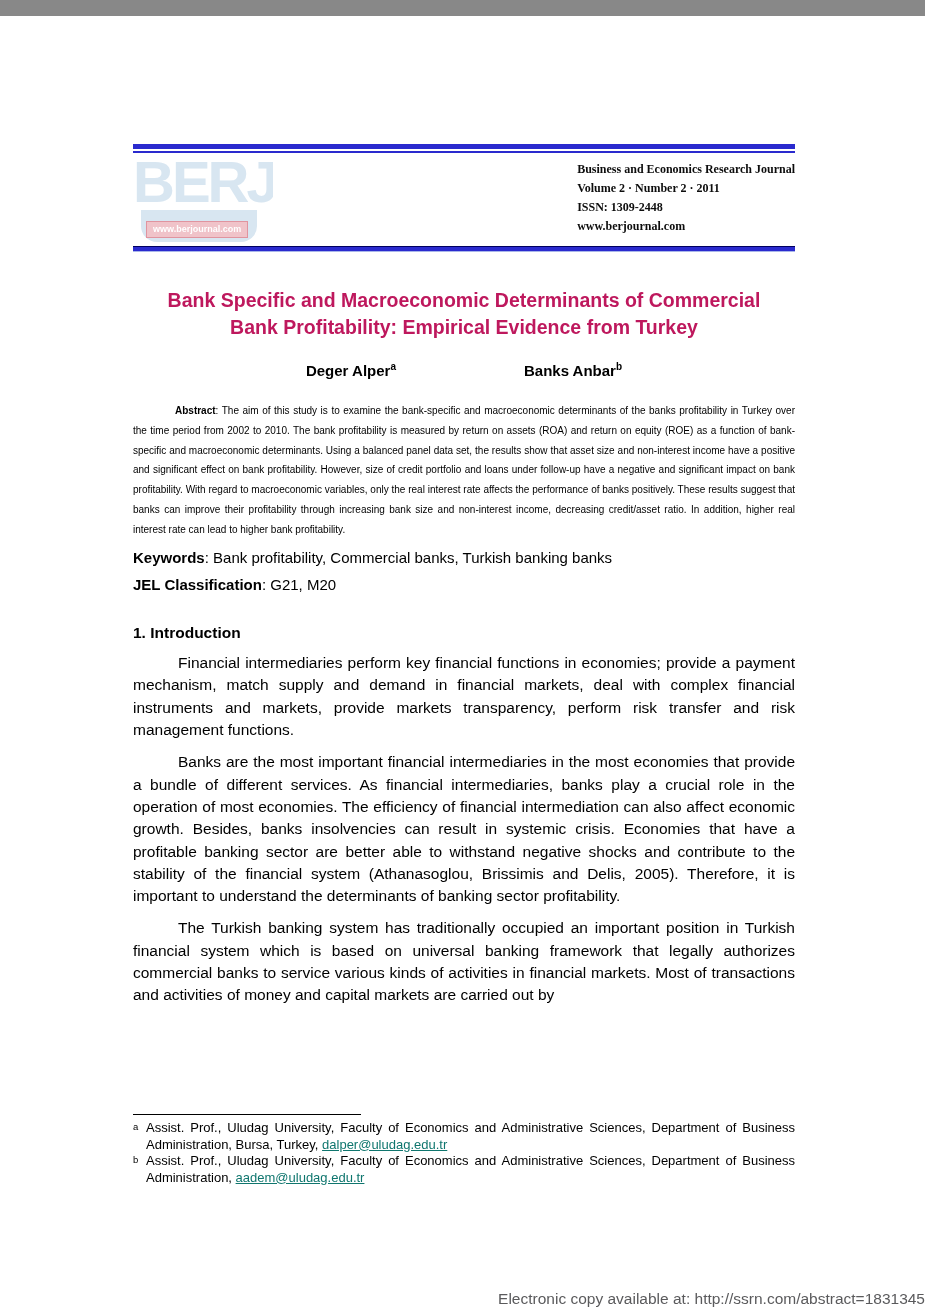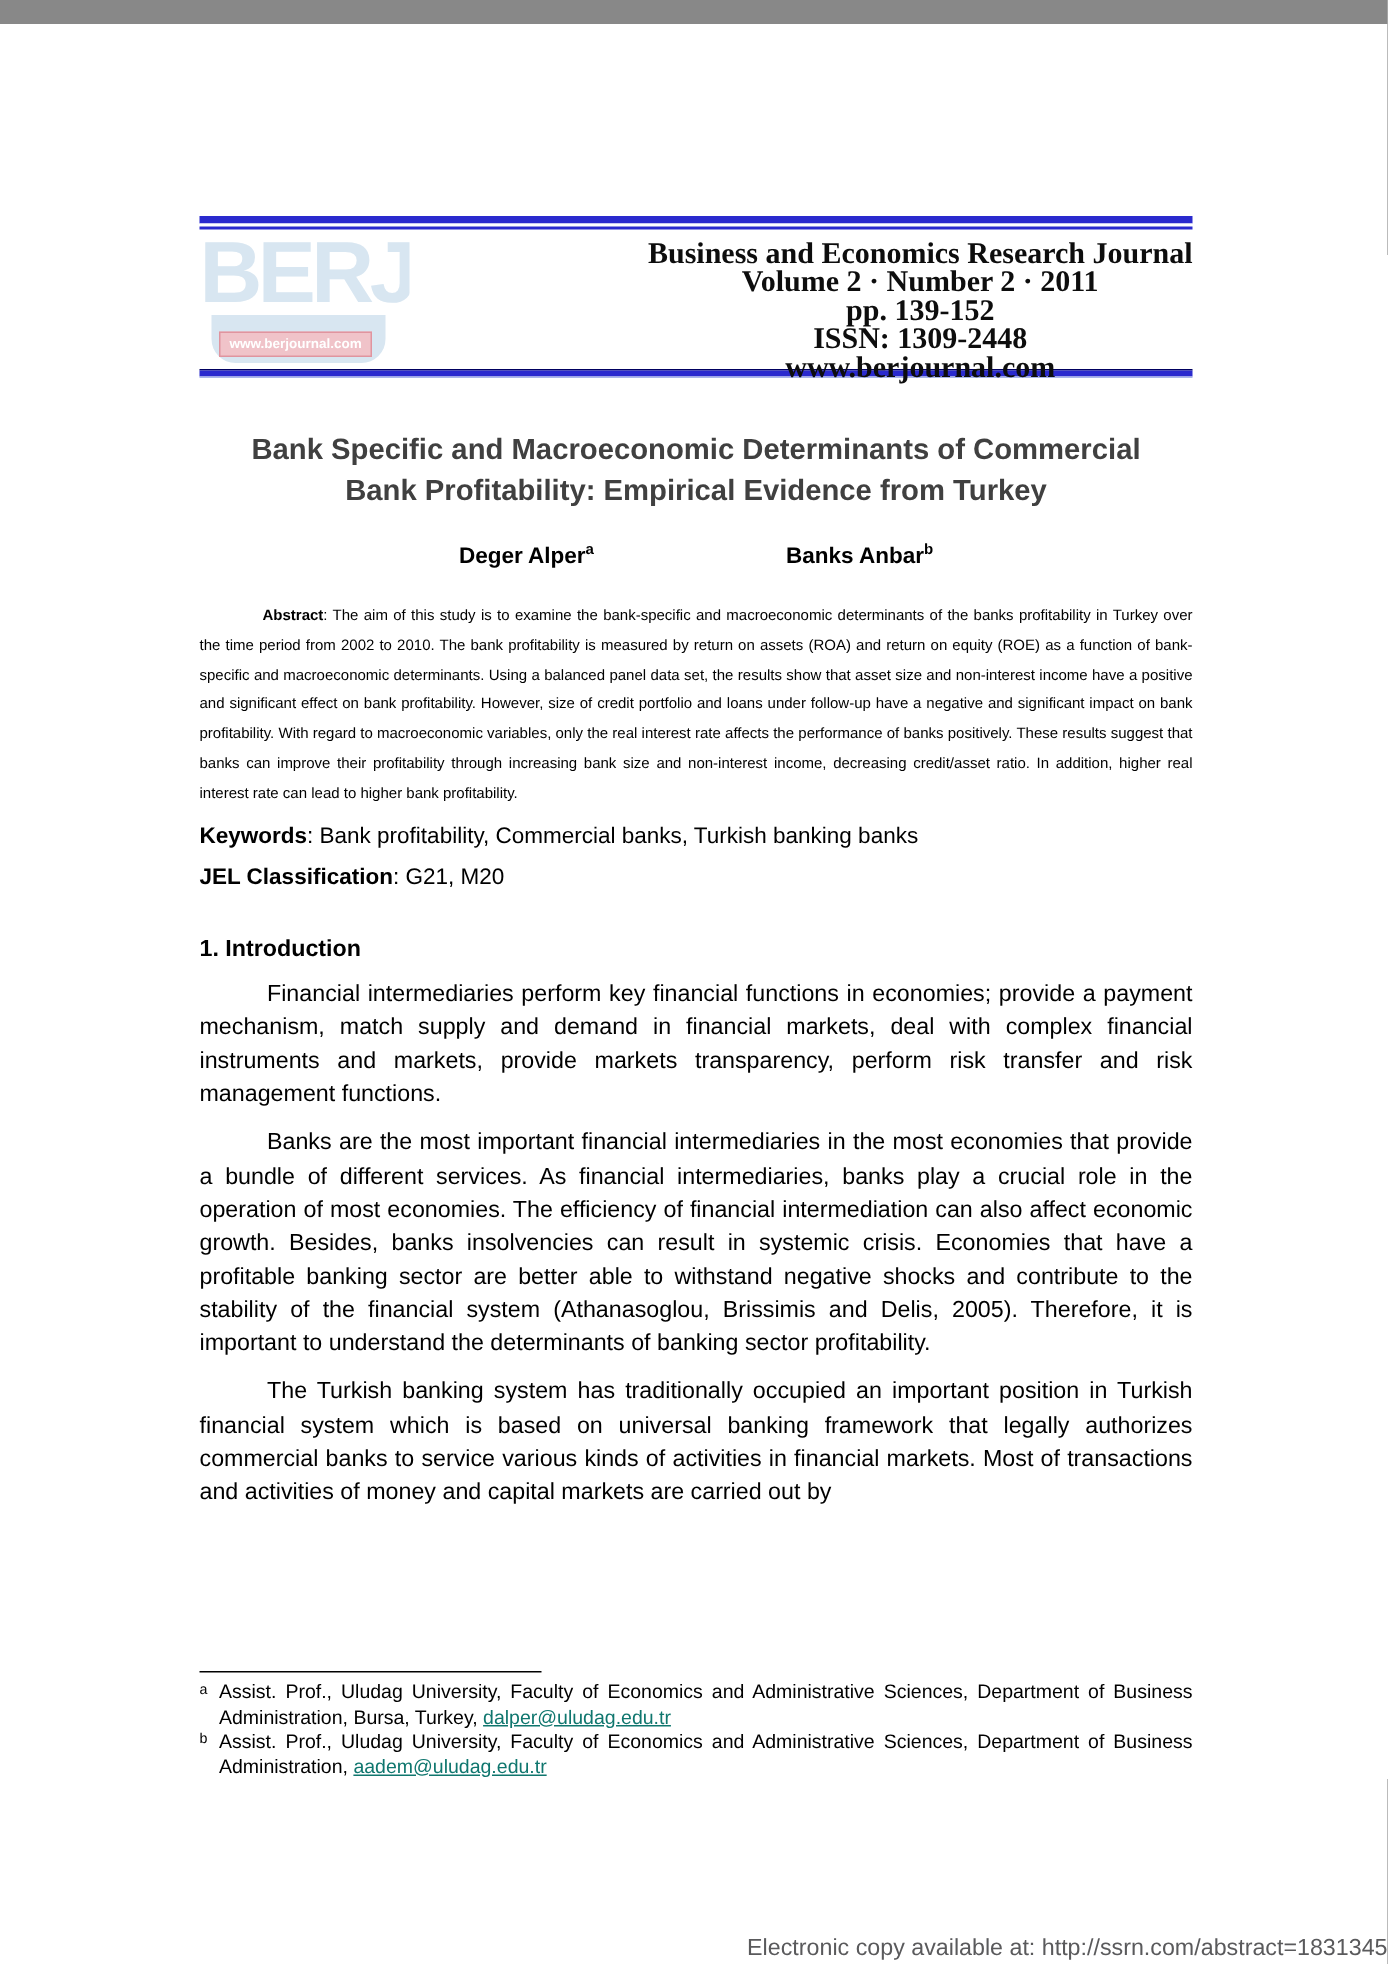--- a/index.html
+++ b/index.html
@@ -32,29 +32,29 @@
     position:absolute; left:8px; top:57px; width:116px; height:32px;
     background:#d8e6f1; border-radius:0 0 16px 16px;
   }
   .logo-badge {
     position:absolute; left:13px; top:68px;
     background:#f0c3c9; border:1px solid #e0949f;
     color:#ffffff; font-size:9px; font-weight:bold; line-height:11px;
     padding:2px 6px; white-space:nowrap;
   }
   .header-info {
-    text-align:center; font-family:"Liberation Serif", serif; font-weight:bold;
-    font-size:20px; line-height:19px; color:#0d0d0d; padding-top:7px;
+    text-align:left; font-family:"Liberation Serif", serif; font-weight:bold;
+    font-size:12px; line-height:19px; color:#0d0d0d; padding-top:7px;
   }
 
   
   .main { position:absolute; left:133px; top:236px; width:662px; }
   .title {
     margin-top:35px; padding:0 24px; text-align:center;
-    font-size:19.5px; line-height:27px; font-weight:bold; color:#404040;
+    font-size:19.5px; line-height:27px; font-weight:bold; color:#be185d;
   }
   .authors {
     display:flex; justify-content:center; gap:128px;
     margin-top:17px; font-weight:bold; font-size:15px; line-height:18px;
   }
   .authors sup { font-size:10px; }
   .abstract {
     margin-top:21px; text-align:justify; font-size:10px; line-height:19.8px;
     text-indent:42px;
   }
@@ -94,21 +94,20 @@
     </div>
     <div class="header-body">
       <div class="logo">
         <div class="logo-text">BERJ</div>
         <div class="logo-tab"></div>
         <div class="logo-badge">www.berjournal.com</div>
       </div>
       <div class="header-info">
         <div>Business and Economics Research Journal</div>
         <div>Volume 2 · Number 2 · 2011</div>
-        <div>pp. 139-152</div>
         <div>ISSN: 1309-2448</div>
         <div>www.berjournal.com</div>
       </div>
     </div>
     <div>
       <div class="rule-bot-a"></div>
       <div class="rule-bot-b"></div>
       <div class="rule-bot-c"></div>
     </div>
   </div>

